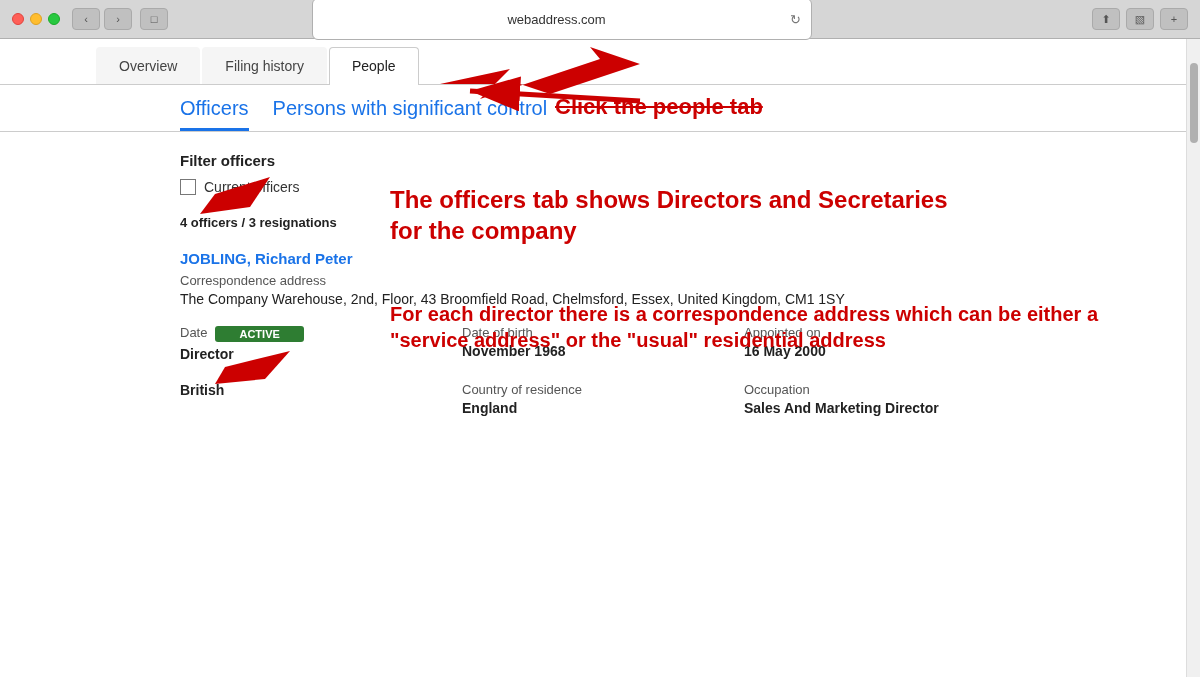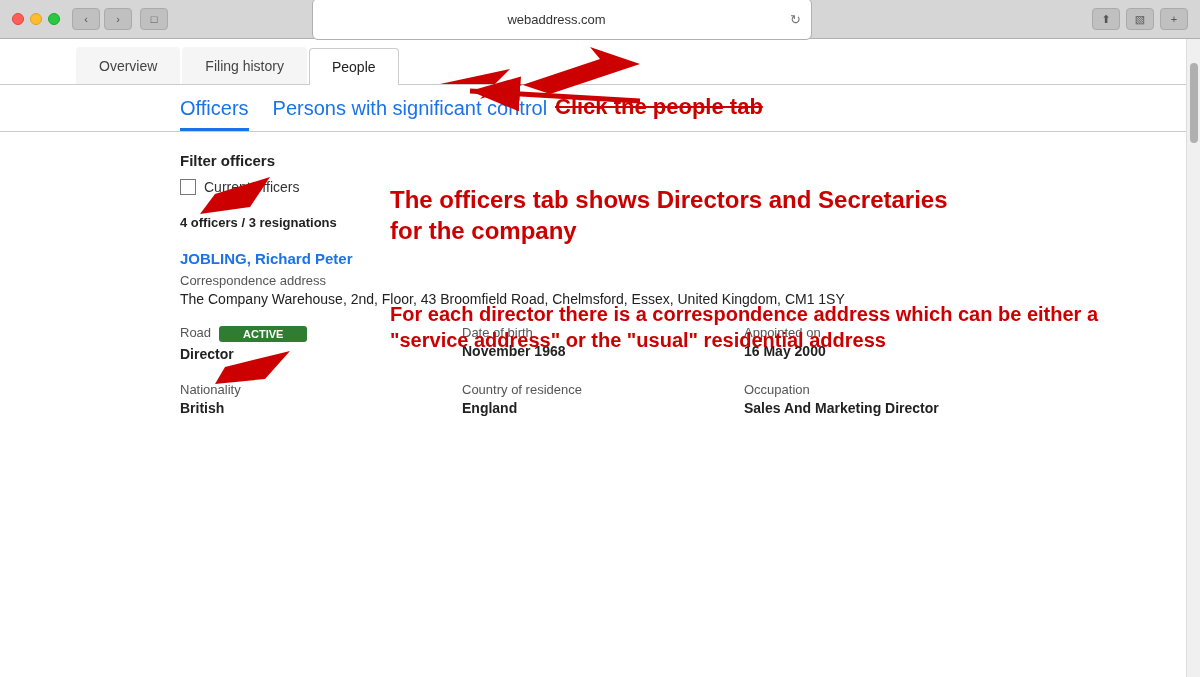--- a/index.html
+++ b/index.html
@@ -118,23 +118,22 @@
       flex: 1;
       padding: 0 0 0 0;
       overflow: hidden;
       position: relative;
     }
 
     
     .tabs-bar {
       display: flex;
       border-bottom: 1px solid #ccc;
-      padding: 0 76px;
+      padding: 0 96px;
       margin-top: 8px;
-      align-items: center;
     }
 
     .tab {
       padding: 10px 22px;
       font-size: 14px;
       color: #444;
       cursor: pointer;
       border: 1px solid transparent;
       border-bottom: none;
       background: #f5f5f5;
@@ -391,39 +390,38 @@
 
       <div class="officer-card">
         <a class="officer-name">JOBLING, Richard Peter</a>
         <div class="corr-label">Correspondence address</div>
         <div class="corr-address">The Company Warehouse, 2nd, Floor, 43 Broomfield Road, Chelmsford, Essex, United Kingdom, CM1 1SY</div>
 
         
         <div class="details-grid">
           <div class="detail-item">
             <div class="role-row">
-              <span class="detail-label">Road</span>
+              <span class="detail-label">Date</span>
               <span class="active-badge">ACTIVE</span>
             </div>
             <div class="detail-value">Director</div>
           </div>
           <div class="detail-item">
             <div class="detail-label">Date of birth</div>
             <div class="detail-value">November 1968</div>
           </div>
           <div class="detail-item">
             <div class="detail-label">Appointed on</div>
             <div class="detail-value">16 May 2000</div>
           </div>
         </div>
 
         
         <div class="details-grid">
           <div class="detail-item">
-            <div class="detail-label">Nationality</div>
             <div class="detail-value">British</div>
           </div>
           <div class="detail-item">
             <div class="detail-label">Country of residence</div>
             <div class="detail-value">England</div>
           </div>
           <div class="detail-item">
             <div class="detail-label">Occupation</div>
             <div class="detail-value">Sales And Marketing Director</div>
           </div>

